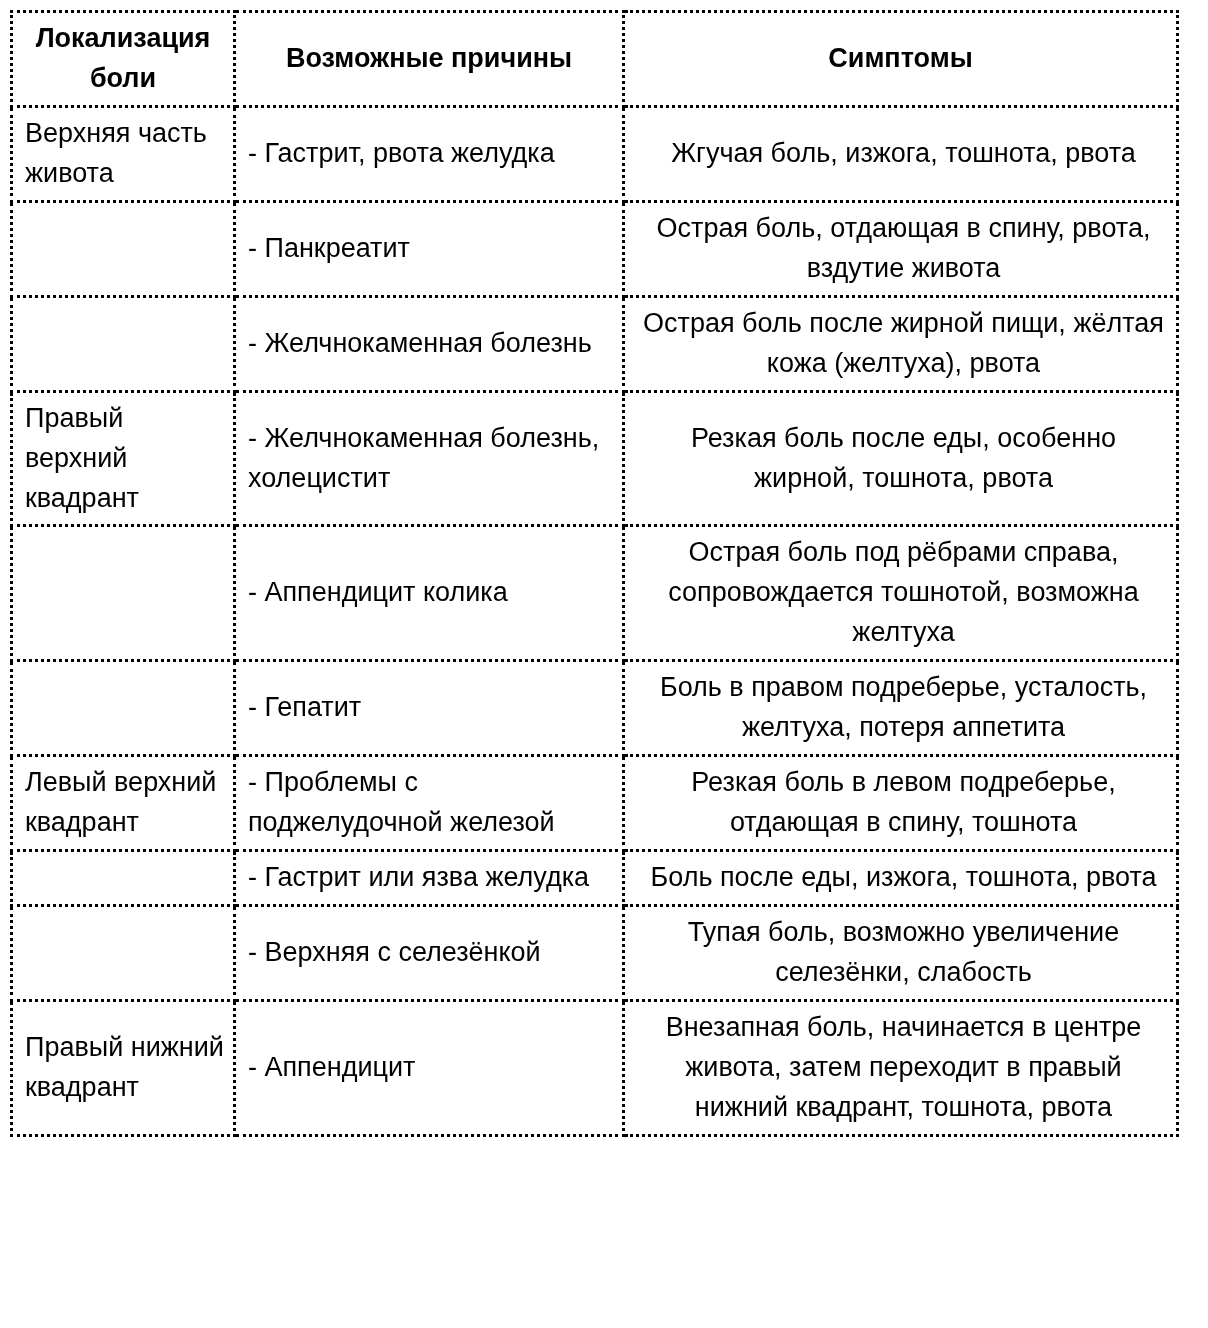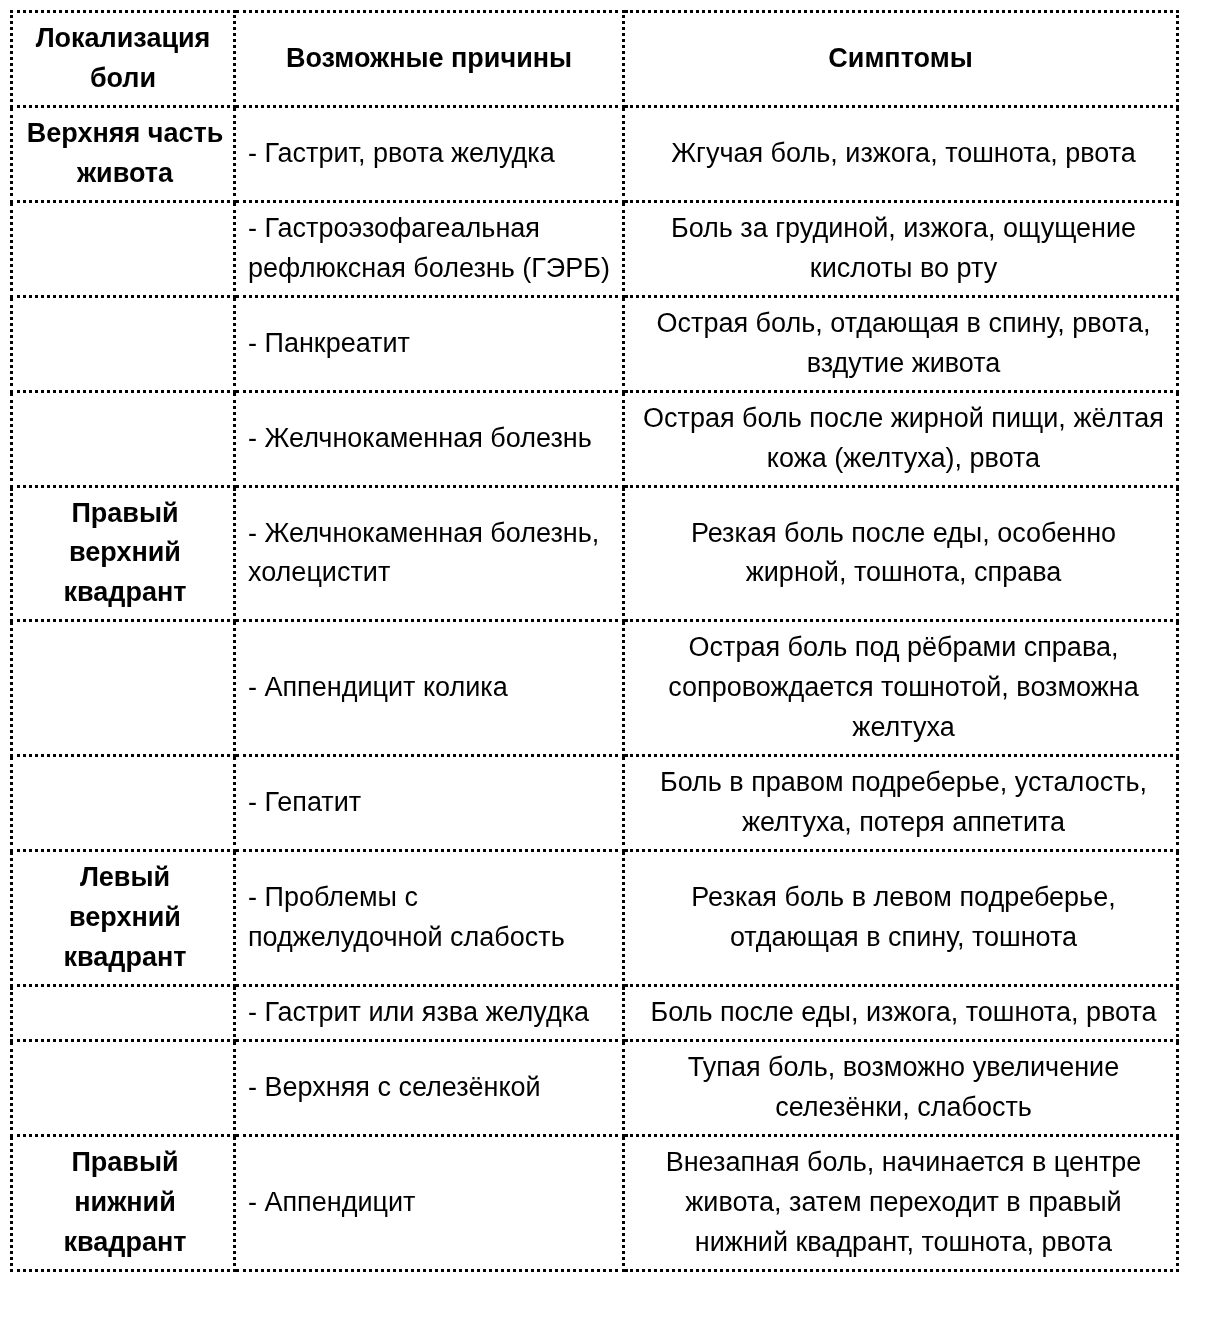--- a/index.html
+++ b/index.html
@@ -28,22 +28,22 @@
     font-size: 27px;
     line-height: 1.48;
     word-wrap: break-word;
   }
   th {
     font-weight: bold;
     text-align: center;
     padding: 6px 10px;
   }
   td.loc {
-    font-weight: bold;
-    text-align: center;
+    font-weight: normal;
+    text-align: left;
     padding: 6px 8px 6px 12px;
   }
   td.cause {
     text-align: left;
     padding: 6px 8px 6px 12px;
   }
   td.sym {
     text-align: center;
     padding: 6px 10px 6px 16px;
   }
@@ -69,51 +69,46 @@
     </tr>
   </thead>
   <tbody>
     <tr class="h-default">
       <td class="loc">Верхняя часть живота</td>
       <td class="cause">- Гастрит, рвота желудка</td>
       <td class="sym">Жгучая боль, изжога, тошнота, рвота</td>
     </tr>
     <tr class="h-default">
       <td class="loc"></td>
-      <td class="cause">- Гастроэзофагеальная рефлюксная болезнь (ГЭРБ)</td>
-      <td class="sym">Боль за грудиной, изжога, ощущение кислоты во рту</td>
-    </tr>
-    <tr class="h-default">
-      <td class="loc"></td>
       <td class="cause">- Панкреатит</td>
       <td class="sym">Острая боль, отдающая в спину, рвота, вздутие живота</td>
     </tr>
     <tr class="h-default">
       <td class="loc"></td>
       <td class="cause">- Желчнокаменная болезнь</td>
       <td class="sym">Острая боль после жирной пищи, жёлтая кожа (желтуха), рвота</td>
     </tr>
     <tr class="h-default">
       <td class="loc">Правый верхний квадрант</td>
       <td class="cause">- Желчнокаменная болезнь, холецистит</td>
-      <td class="sym">Резкая боль после еды, особенно жирной, тошнота, справа</td>
+      <td class="sym">Резкая боль после еды, особенно жирной, тошнота, рвота</td>
     </tr>
     <tr class="h-tall">
       <td class="loc"></td>
       <td class="cause">- Аппендицит колика</td>
       <td class="sym">Острая боль под рёбрами справа, сопровождается тошнотой, возможна желтуха</td>
     </tr>
     <tr class="h-default">
       <td class="loc"></td>
       <td class="cause">- Гепатит</td>
       <td class="sym">Боль в правом подреберье, усталость, желтуха, потеря аппетита</td>
     </tr>
     <tr class="h-default">
       <td class="loc">Левый верхний квадрант</td>
-      <td class="cause">- Проблемы с поджелудочной слабость</td>
+      <td class="cause">- Проблемы с поджелудочной железой</td>
       <td class="sym">Резкая боль в левом подреберье, отдающая в спину, тошнота</td>
     </tr>
     <tr class="h-short">
       <td class="loc"></td>
       <td class="cause">- Гастрит или язва желудка</td>
       <td class="sym">Боль после еды, изжога, тошнота, рвота</td>
     </tr>
     <tr class="h-default">
       <td class="loc"></td>
       <td class="cause">- Верхняя с селезёнкой</td>

